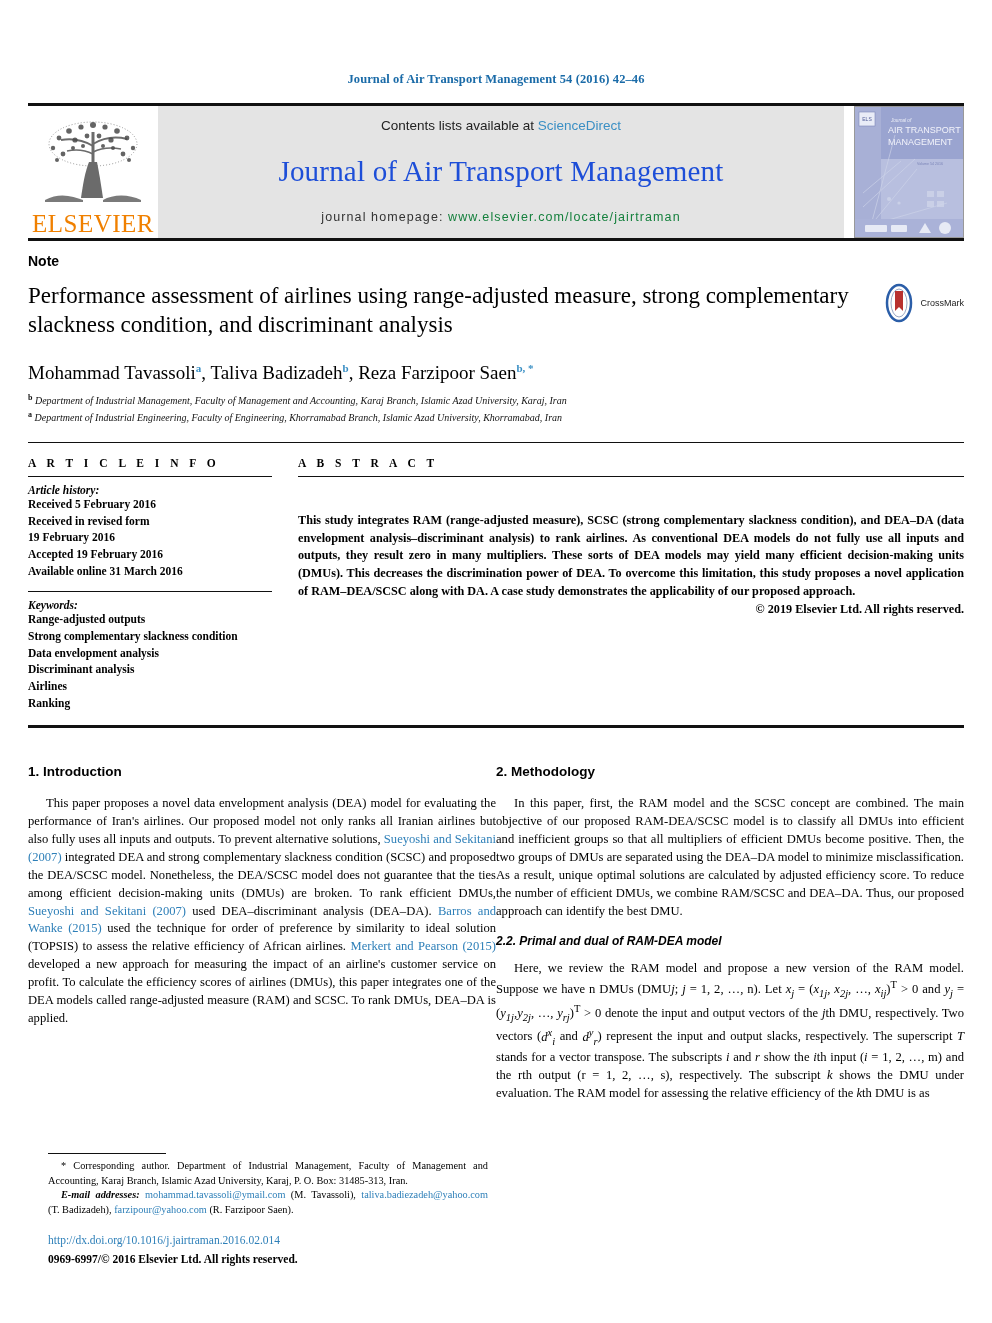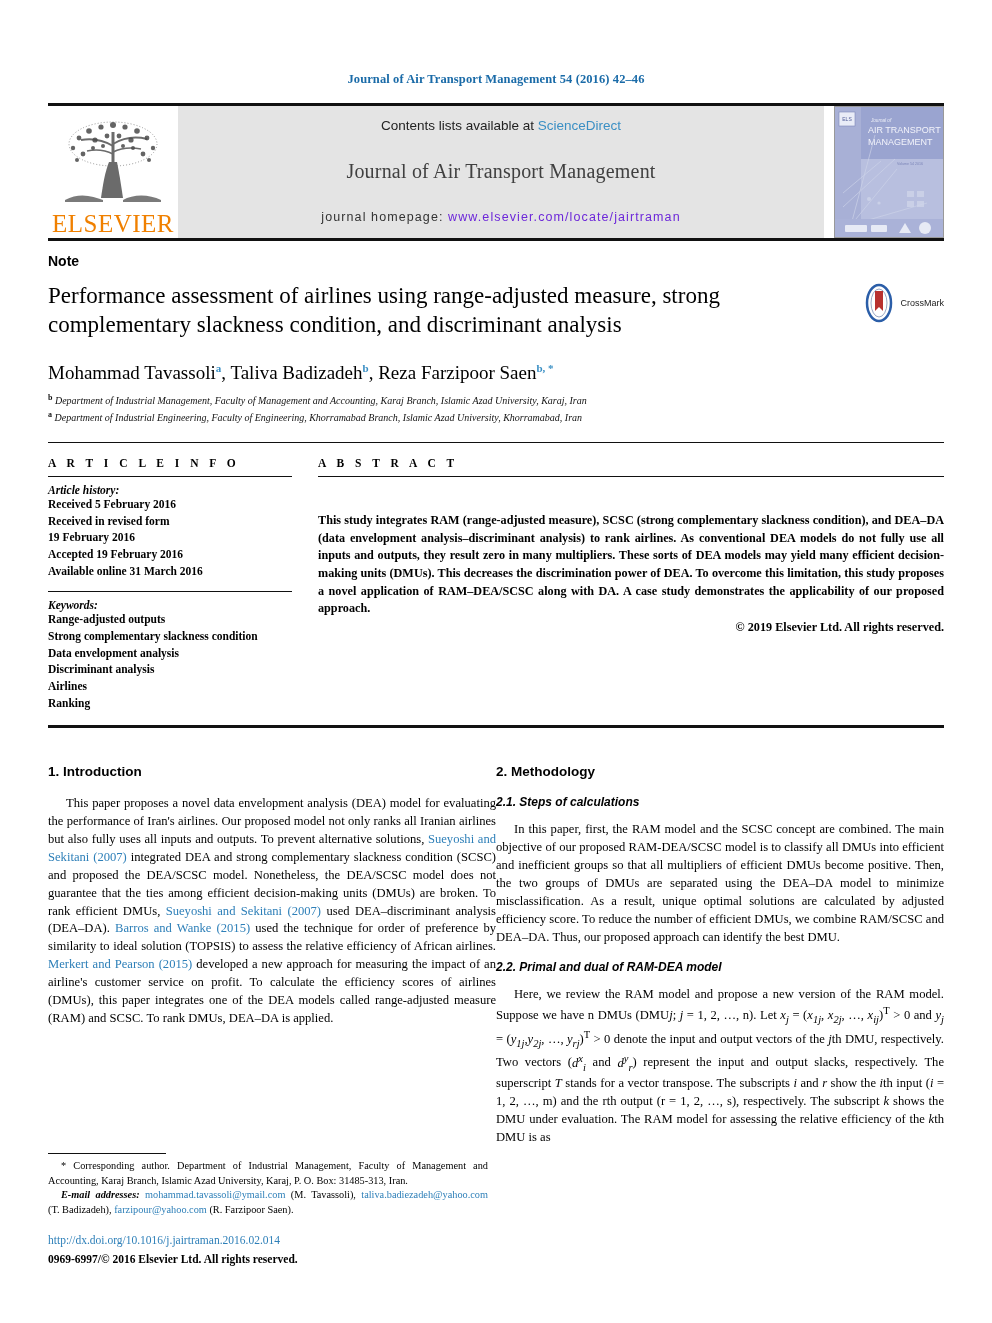--- a/index.html
+++ b/index.html
@@ -13,21 +13,21 @@
     font-family: "Liberation Serif", "DejaVu Serif", serif;
     color: #000000;
     position: relative;
     overflow: hidden;
   }
   .page {
     width: 992px;
     height: 1323px;
     position: relative;
     box-sizing: border-box;
-    padding: 0 48px;
+    padding: 0 28px;
   }
 
   
   .running-head {
     text-align: center;
     color: #1a6ba8;
     font-weight: bold;
     font-size: 12.5px;
     padding-top: 72px;
     letter-spacing: 0.1px;
@@ -71,31 +71,31 @@
     box-sizing: border-box;
   }
   .contents-line {
     font-family: "Liberation Sans", sans-serif;
     font-size: 13.5px;
     color: #222;
   }
   .contents-line .sd-link { color: #3a8fc4; }
   .journal-name {
     font-family: "Liberation Serif", serif;
-    font-size: 20px;
-    color: #404040;
+    font-size: 29px;
+    color: #1d4ed8;
     letter-spacing: 0.2px;
   }
   .homepage-line {
     font-family: "Liberation Sans", sans-serif;
     font-size: 12.5px;
     color: #333;
     letter-spacing: 1.1px;
   }
-  .homepage-line .hp-url { color: #6d28d9; }
+  .homepage-line .hp-url { color: #15803d; }
   .cover-thumb {
     width: 110px;
     flex: 0 0 110px;
     margin-left: 10px;
     border: 1px solid #999;
     background: #b9bfdd;
     position: relative;
     overflow: hidden;
     box-sizing: border-box;
   }
@@ -410,21 +410,20 @@
 
     <div class="bcol">
       <div class="h1">1. Introduction</div>
       <p class="para">
         <span>This paper proposes a novel data envelopment analysis (DEA) model for evaluating the performance of Iran's airlines. Our proposed model not only ranks all Iranian airlines but also fully uses all inputs and outputs. To prevent alternative solutions, </span><span class="lnk">Sueyoshi and Sekitani (2007)</span><span> integrated DEA and strong complementary slackness condition (SCSC) and proposed the DEA/SCSC model. Nonetheless, the DEA/SCSC model does not guarantee that the ties among efficient decision-making units (DMUs) are broken. To rank efficient DMUs, </span><span class="lnk">Sueyoshi and Sekitani (2007)</span><span> used DEA–discriminant analysis (DEA–DA). </span><span class="lnk">Barros and Wanke (2015)</span><span> used the technique for order of preference by similarity to ideal solution (TOPSIS) to assess the relative efficiency of African airlines. </span><span class="lnk">Merkert and Pearson (2015)</span><span> developed a new approach for measuring the impact of an airline's customer service on profit. To calculate the efficiency scores of airlines (DMUs), this paper integrates one of the DEA models called range-adjusted measure (RAM) and SCSC. To rank DMUs, DEA–DA is applied.</span>
       </p>
     </div>
 
     <div class="bcol">
       <div class="h1">2. Methodology</div>
-      <div class="h2" style="margin-top:0">2.1. Steps of calculations</div>
       <p class="para">In this paper, first, the RAM model and the SCSC concept are combined. The main objective of our proposed RAM-DEA/SCSC model is to classify all DMUs into efficient and inefficient groups so that all multipliers of efficient DMUs become positive. Then, the two groups of DMUs are separated using the DEA–DA model to minimize misclassification. As a result, unique optimal solutions are calculated by adjusted efficiency score. To reduce the number of efficient DMUs, we combine RAM/SCSC and DEA–DA. Thus, our proposed approach can identify the best DMU.</p>
       <div class="h2">2.2. Primal and dual of RAM-DEA model</div>
       <p class="para">
         Here, we review the RAM model and propose a new version of the RAM model. Suppose we have n DMUs (DMU<span class="var">j</span>; <span class="var">j</span> = 1, 2, …, n). Let
         <span class="var">x<sub>j</sub></span> = (<span class="var">x<sub>1j</sub></span>, <span class="var">x<sub>2j</sub></span>, …, <span class="var">x<sub>ij</sub></span>)<sup>T</sup> &gt; 0 and <span class="var">y<sub>j</sub></span> = (<span class="var">y<sub>1j</sub></span>,<span class="var">y<sub>2j</sub></span>, …, <span class="var">y<sub>rj</sub></span>)<sup>T</sup> &gt; 0 denote the input
         and output vectors of the <span class="var">j</span>th DMU, respectively. Two vectors (<span class="var">d<sup>x</sup><sub>i</sub></span>
         and <span class="var">d<sup>y</sup><sub>r</sub></span>) represent the input and output slacks, respectively. The
         superscript <span class="var">T</span> stands for a vector transpose. The subscripts <span class="var">i</span> and <span class="var">r</span>
         show the <span class="var">i</span>th input (<span class="var">i</span> = 1, 2, …, m) and the rth output (r = 1, 2, …, s),
         respectively. The subscript <span class="var">k</span> shows the DMU under evaluation. The

